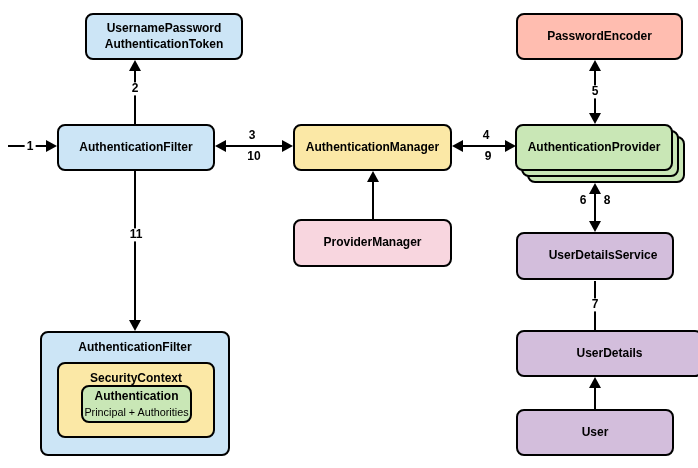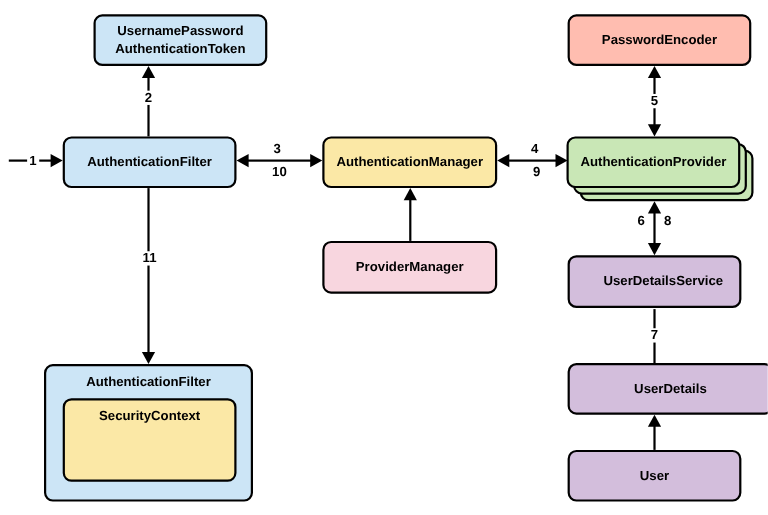--- a/index.html
+++ b/index.html
@@ -99,20 +99,24 @@
   <div class="node fill-purple" style="left:516px; top:409px; width:158px; height:47px;">
     <span>User</span>
   </div>
 
   <div class="node fill-blue top-label" style="left:40px; top:331px; width:190px; height:125px;">
     <span>AuthenticationFilter</span>
   </div>
   <div class="node fill-yellow top-label" style="left:57px; top:362px; width:158px; height:76px;">
     <span>SecurityContext</span>
   </div>
+  <div class="node fill-green" style="left:81px; top:385px; width:111px; height:38px;">
+    <span>Authentication</span>
+    <span class="sublabel">Principal + Authorities</span>
+  </div>
 
   <div class="line" style="left:8px; top:145px; width:41px; height:2px;"></div>
   <div class="ah ah-right" style="left:46px; top:140px;"></div>
   <span class="elabel bg" style="left:30px; top:147px;">1</span>
 
   <div class="line" style="left:134px; top:69px; width:2px; height:55px;"></div>
   <div class="ah ah-up" style="left:129px; top:60px;"></div>
   <span class="elabel bg" style="left:135px; top:89px;">2</span>
 
   <div class="line" style="left:224px; top:145px; width:60px; height:2px;"></div>

